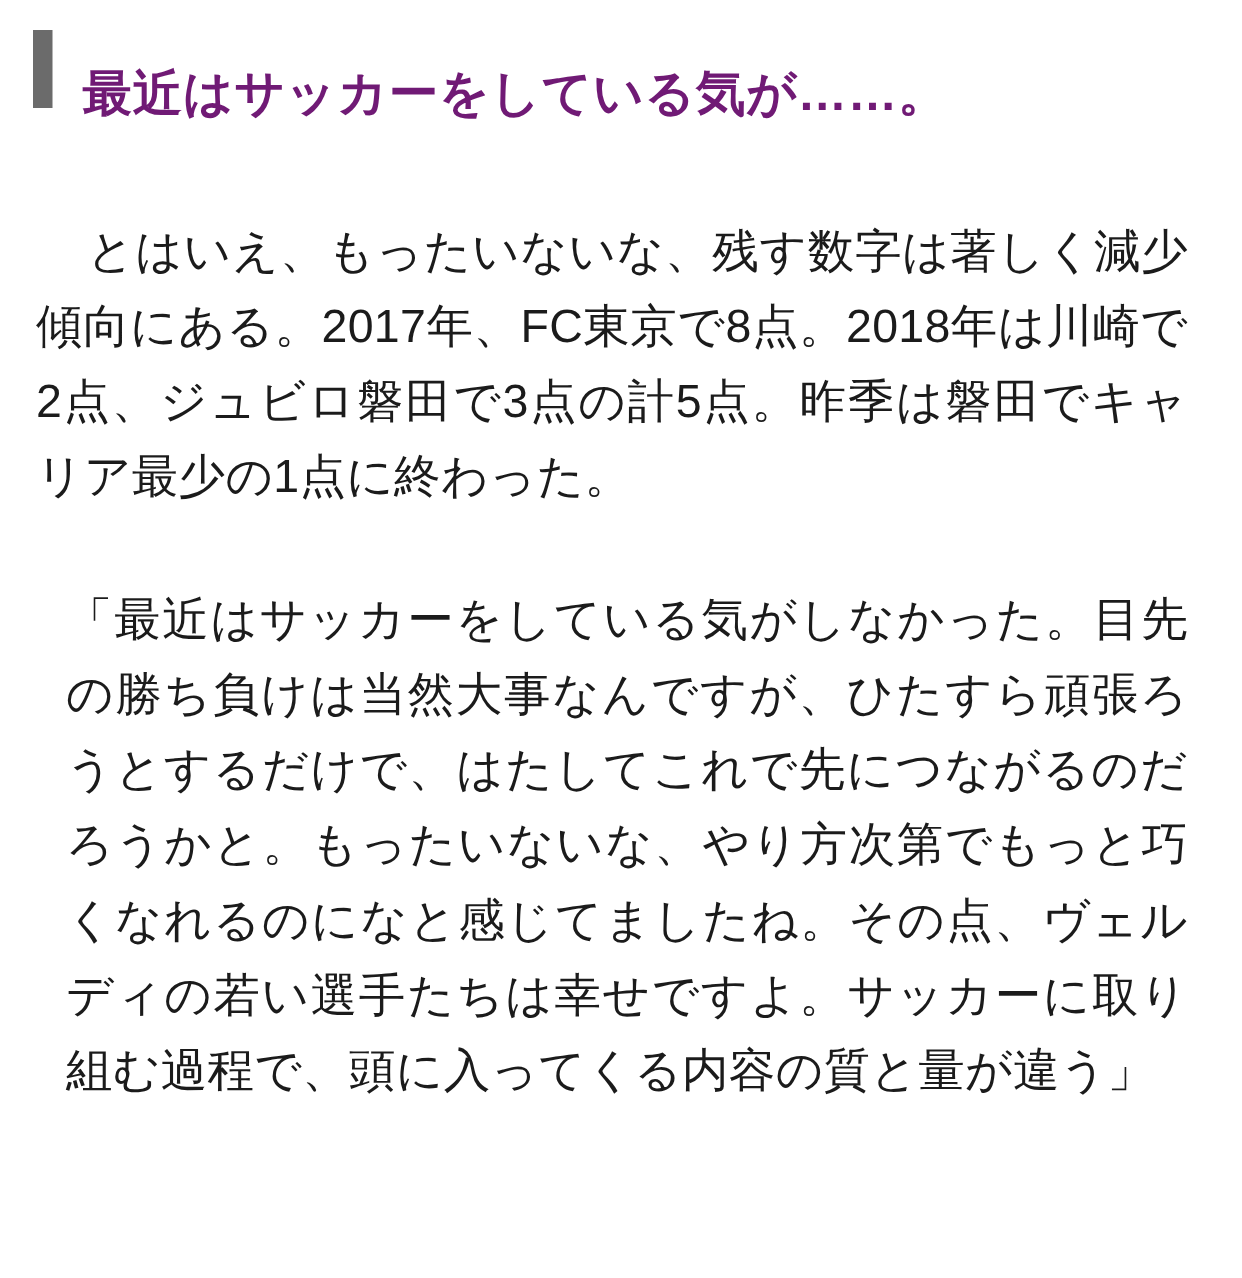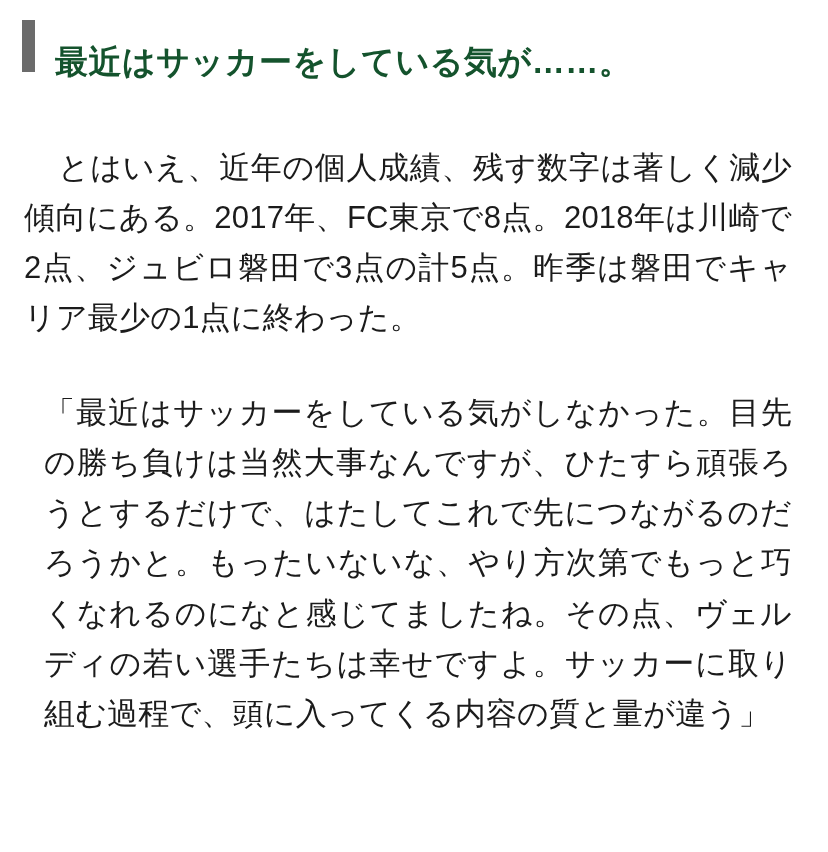--- a/index.html
+++ b/index.html
@@ -32,21 +32,21 @@
     background: #6b6b6b;
     flex: 0 0 auto;
     margin-top: 2px;
   }
   .heading-text {
     font-size: 33px;
     font-weight: bold;
     line-height: 1.35;
     letter-spacing: 0.5px;
     margin-left: 20px;
-    color: #14532d;
+    color: #701a75;
     white-space: nowrap;
   }
   .para {
     font-size: 31px;
     line-height: 1.62;
     letter-spacing: 0.2px;
     color: #1b1b1b;
     margin: 0;
     padding: 0 6px 0 2px;
     text-align: justify;
@@ -64,17 +64,17 @@
 </head>
 <body>
 
 <div class="page">
 
   <div class="heading-row">
     <div class="heading-bar"></div>
     <h1 class="heading-text">最近はサッカーをしている気が……。</h1>
   </div>
 
-  <p class="para first">とはいえ、近年の個人成績、残す数字は著しく減少傾向にある。2017年、FC東京で8点。2018年は川崎で2点、ジュビロ磐田で3点の計5点。昨季は磐田でキャリア最少の1点に終わった。</p>
+  <p class="para first">とはいえ、もったいないな、残す数字は著しく減少傾向にある。2017年、FC東京で8点。2018年は川崎で2点、ジュビロ磐田で3点の計5点。昨季は磐田でキャリア最少の1点に終わった。</p>
 
   <p class="para second">「最近はサッカーをしている気がしなかった。目先の勝ち負けは当然大事なんですが、ひたすら頑張ろうとするだけで、はたしてこれで先につながるのだろうかと。もったいないな、やり方次第でもっと巧くなれるのになと感じてましたね。その点、ヴェルディの若い選手たちは幸せですよ。サッカーに取り組む過程で、頭に入ってくる内容の質と量が違う」</p>
 
 </div>
 
 </body></html>

